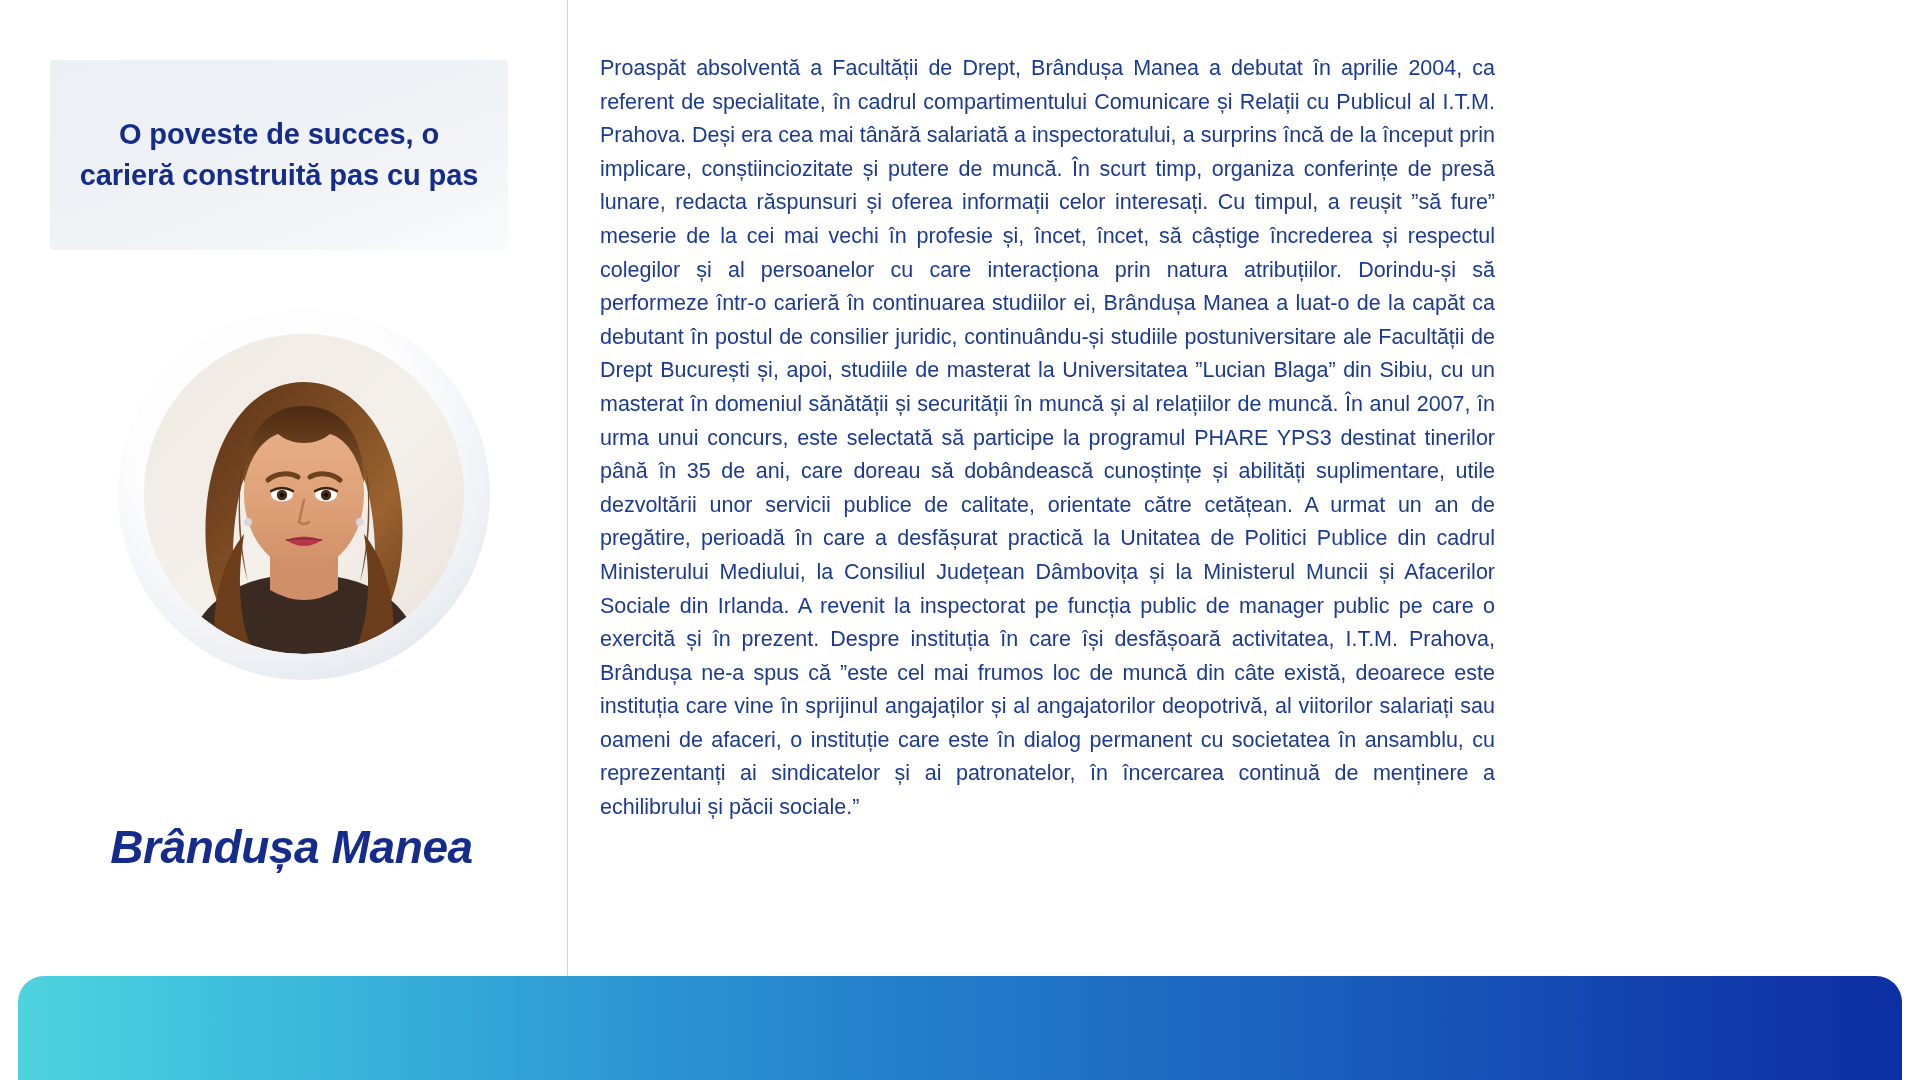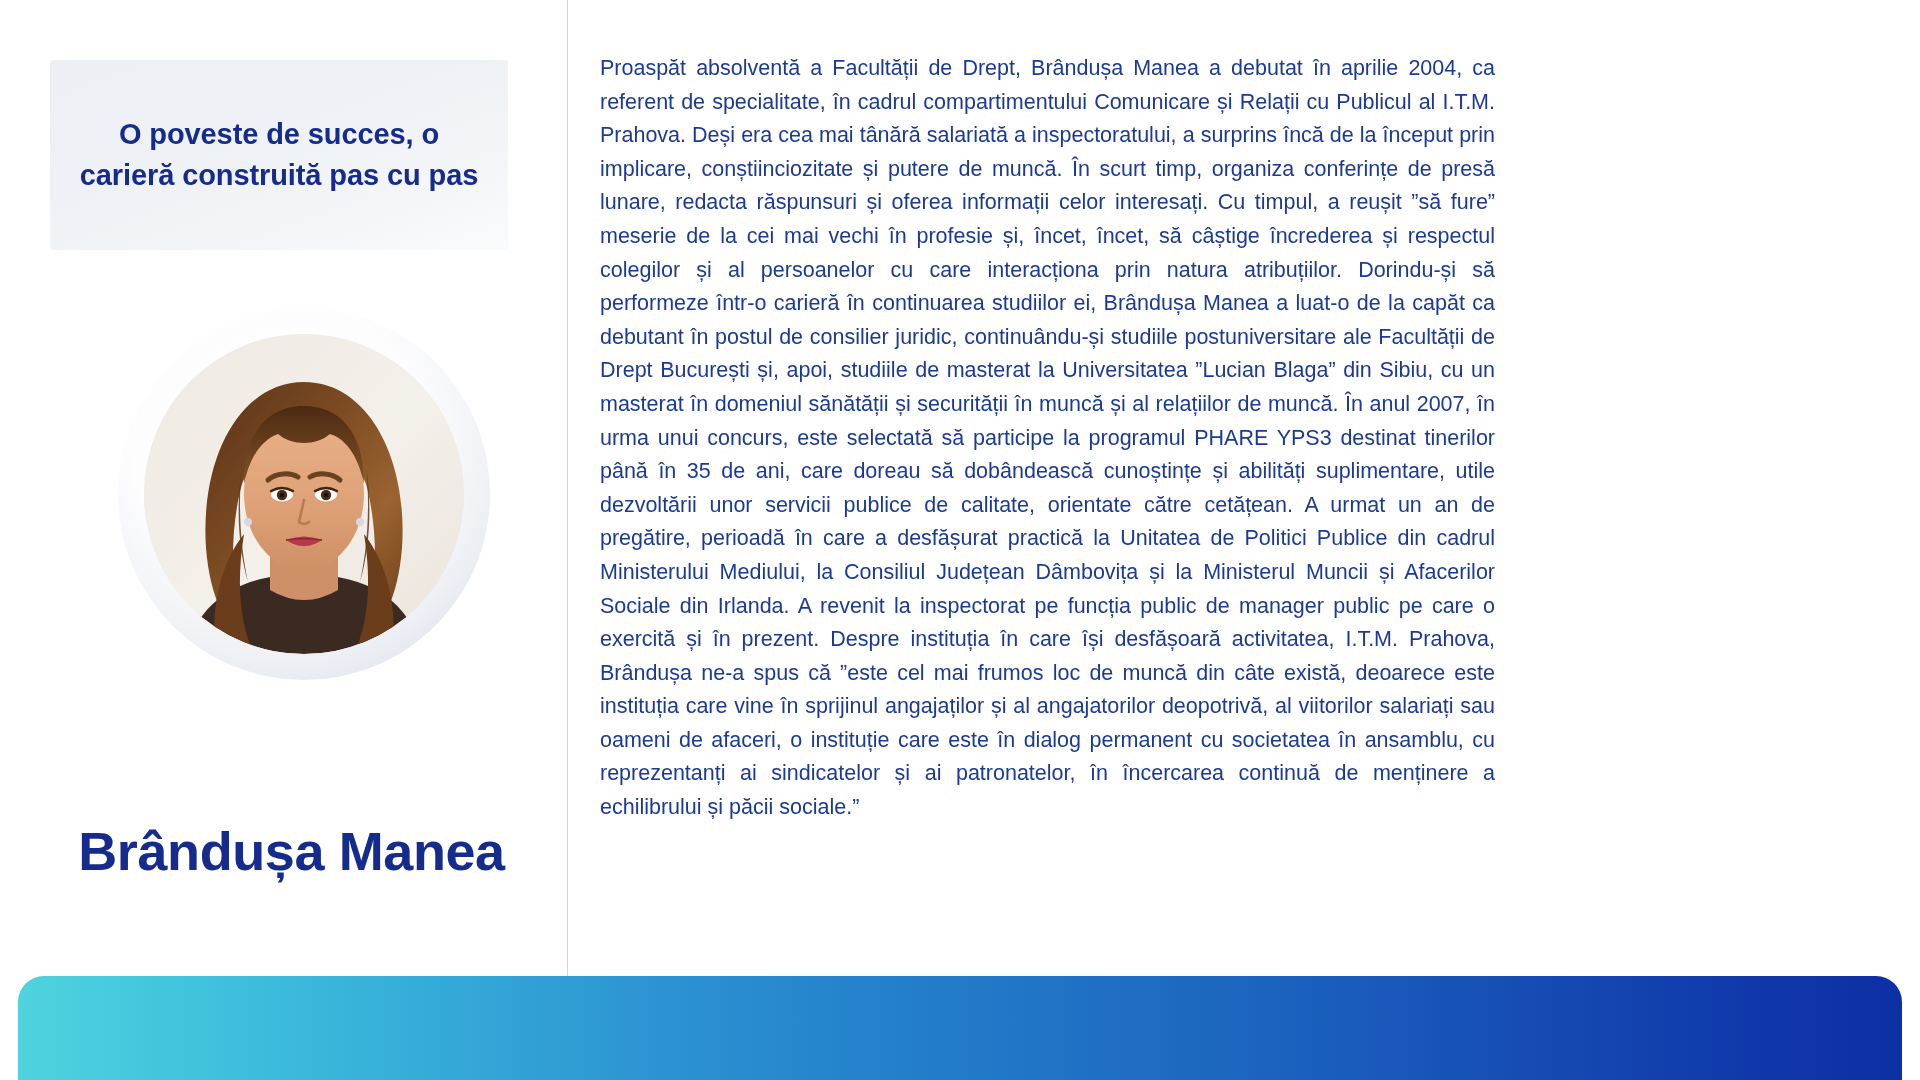--- a/index.html
+++ b/index.html
@@ -63,24 +63,25 @@
     overflow:hidden;
     background:#efeae3;
   }
 
   
   #person-name {
     position:absolute;
     left:0; top:820px;
     width:567px;
     text-align:center;
-    font-size:54px;
+    font-size:46px;
     font-weight:bold;
     color:#152c8c;
     letter-spacing:-0.4px;
+    font-style:italic;
   }
 
   
   #right-column {
     position:absolute;
     left:600px; top:44px;
     width:895px;
     margin-top:8px;
   }
   #biography-text {

